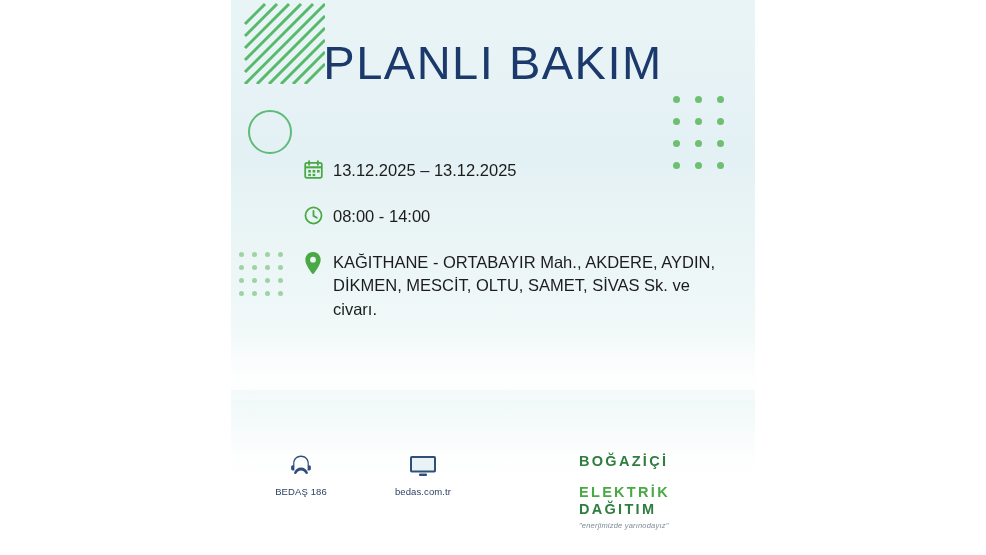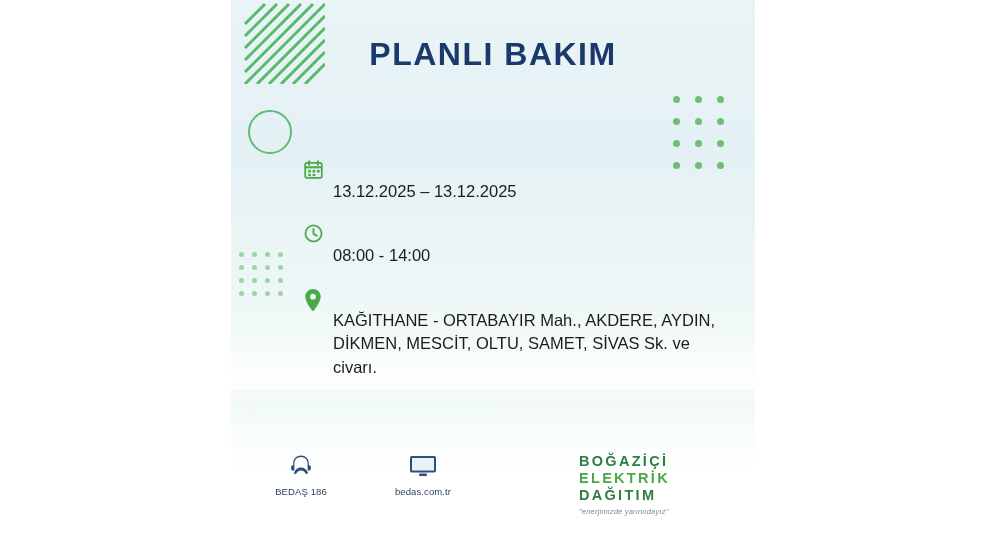--- a/index.html
+++ b/index.html
@@ -93,23 +93,23 @@
 
   
   .title-block {
     position: absolute;
     left: 0;
     top: 38px;
     width: 100%;
     text-align: center;
   }
   .title-1 {
-    font-size: 32px;
+    font-size: 47px;
     letter-spacing: 1.5px;
-    font-weight: bold;
+    font-weight: normal;
     color: #1b3a6b;
     line-height: 1.05;
     text-align: center;
   }
   .title-2 {
     font-size: 31px;
     letter-spacing: 1px;
     font-weight: bold;
     color: #1b3a6b;
     line-height: 1.15;
@@ -135,21 +135,20 @@
     display: flex;
     align-items: flex-start;
     justify-content: flex-start;
     padding-top: 1px;
   }
   .row .txt {
     font-size: 16.5px;
     color: #1c1c1c;
     line-height: 1.42;
     padding-top: 1px;
-    margin-top: 21px;
   }
   .row.loc .txt { max-width: 400px; }
 
   
   .footer {
     position: absolute;
     left: 0;
     bottom: 34px;
     width: 100%;
     height: 70px;
@@ -189,20 +188,21 @@
     letter-spacing: 2.3px;
     color: #2f7d3f;
     line-height: 1.18;
   }
   .brand .b2 {
     font-size: 14.5px;
     font-weight: bold;
     letter-spacing: 2.3px;
     color: #4aa845;
     line-height: 1.18;
+    margin-top: 14px;
   }
   .brand .b3 {
     font-size: 14.5px;
     font-weight: bold;
     letter-spacing: 2.3px;
     color: #2f7d3f;
     line-height: 1.18;
   }
   .brand .slogan {
     font-size: 7.5px;

